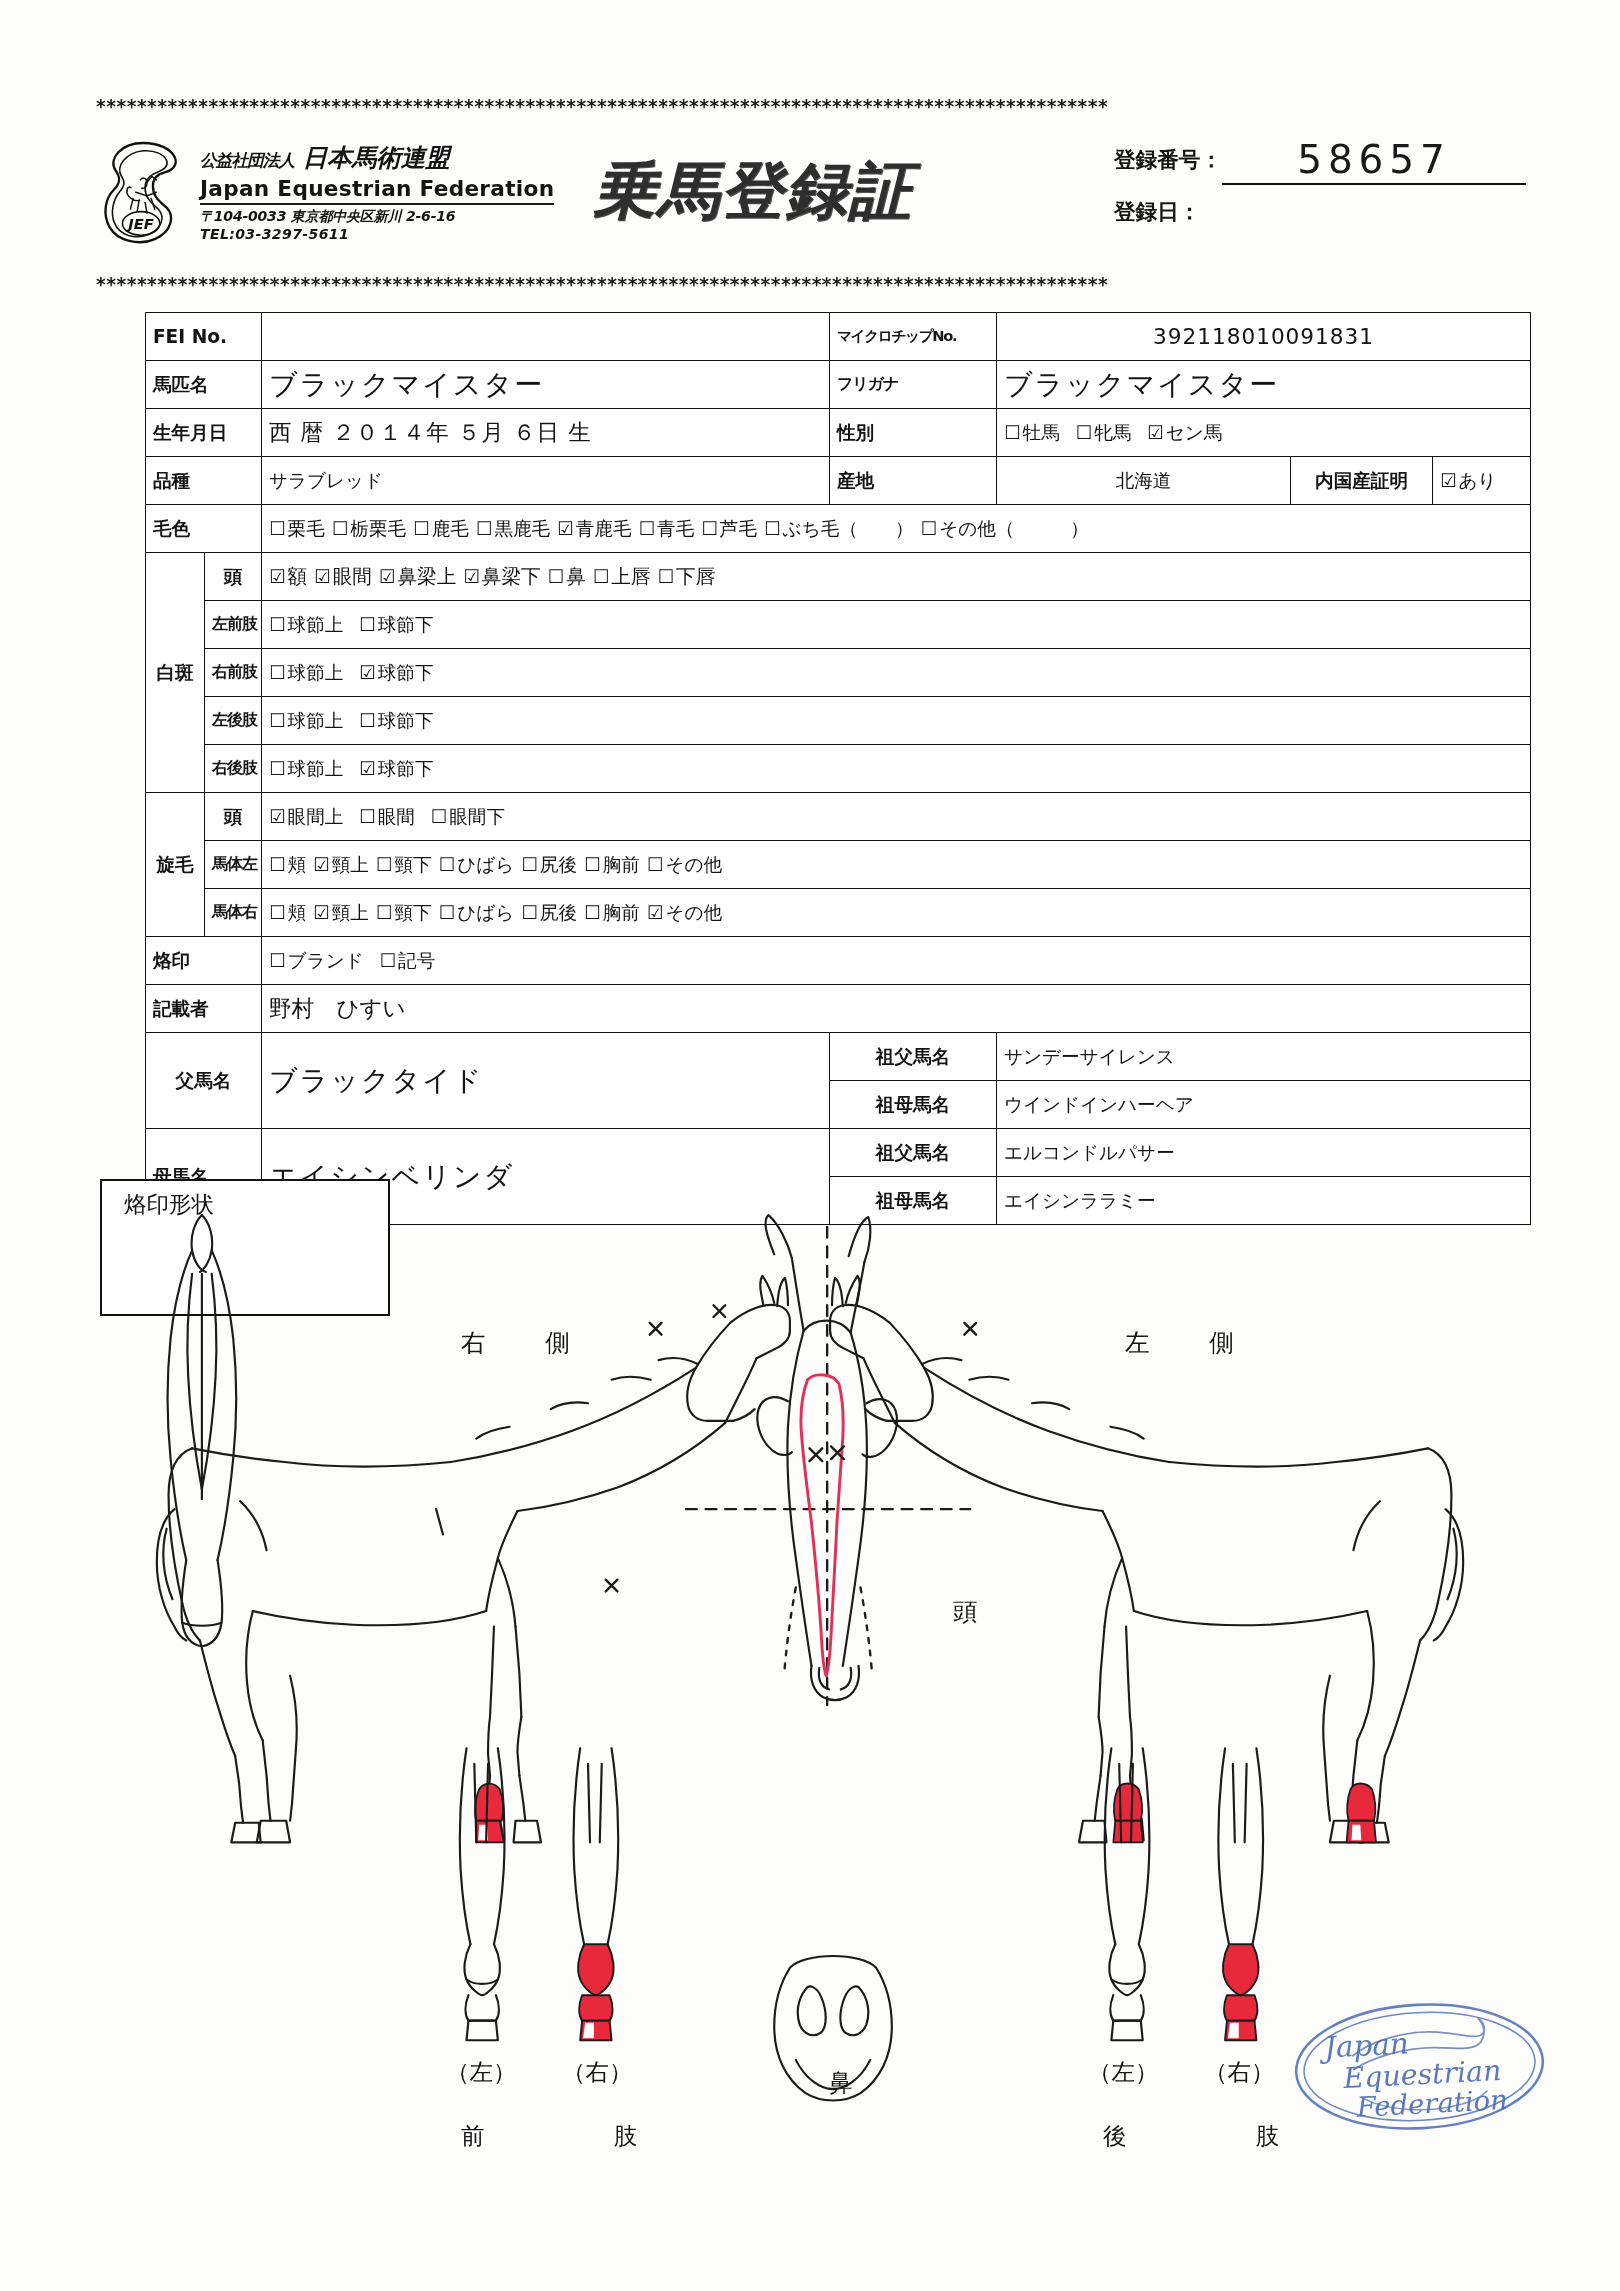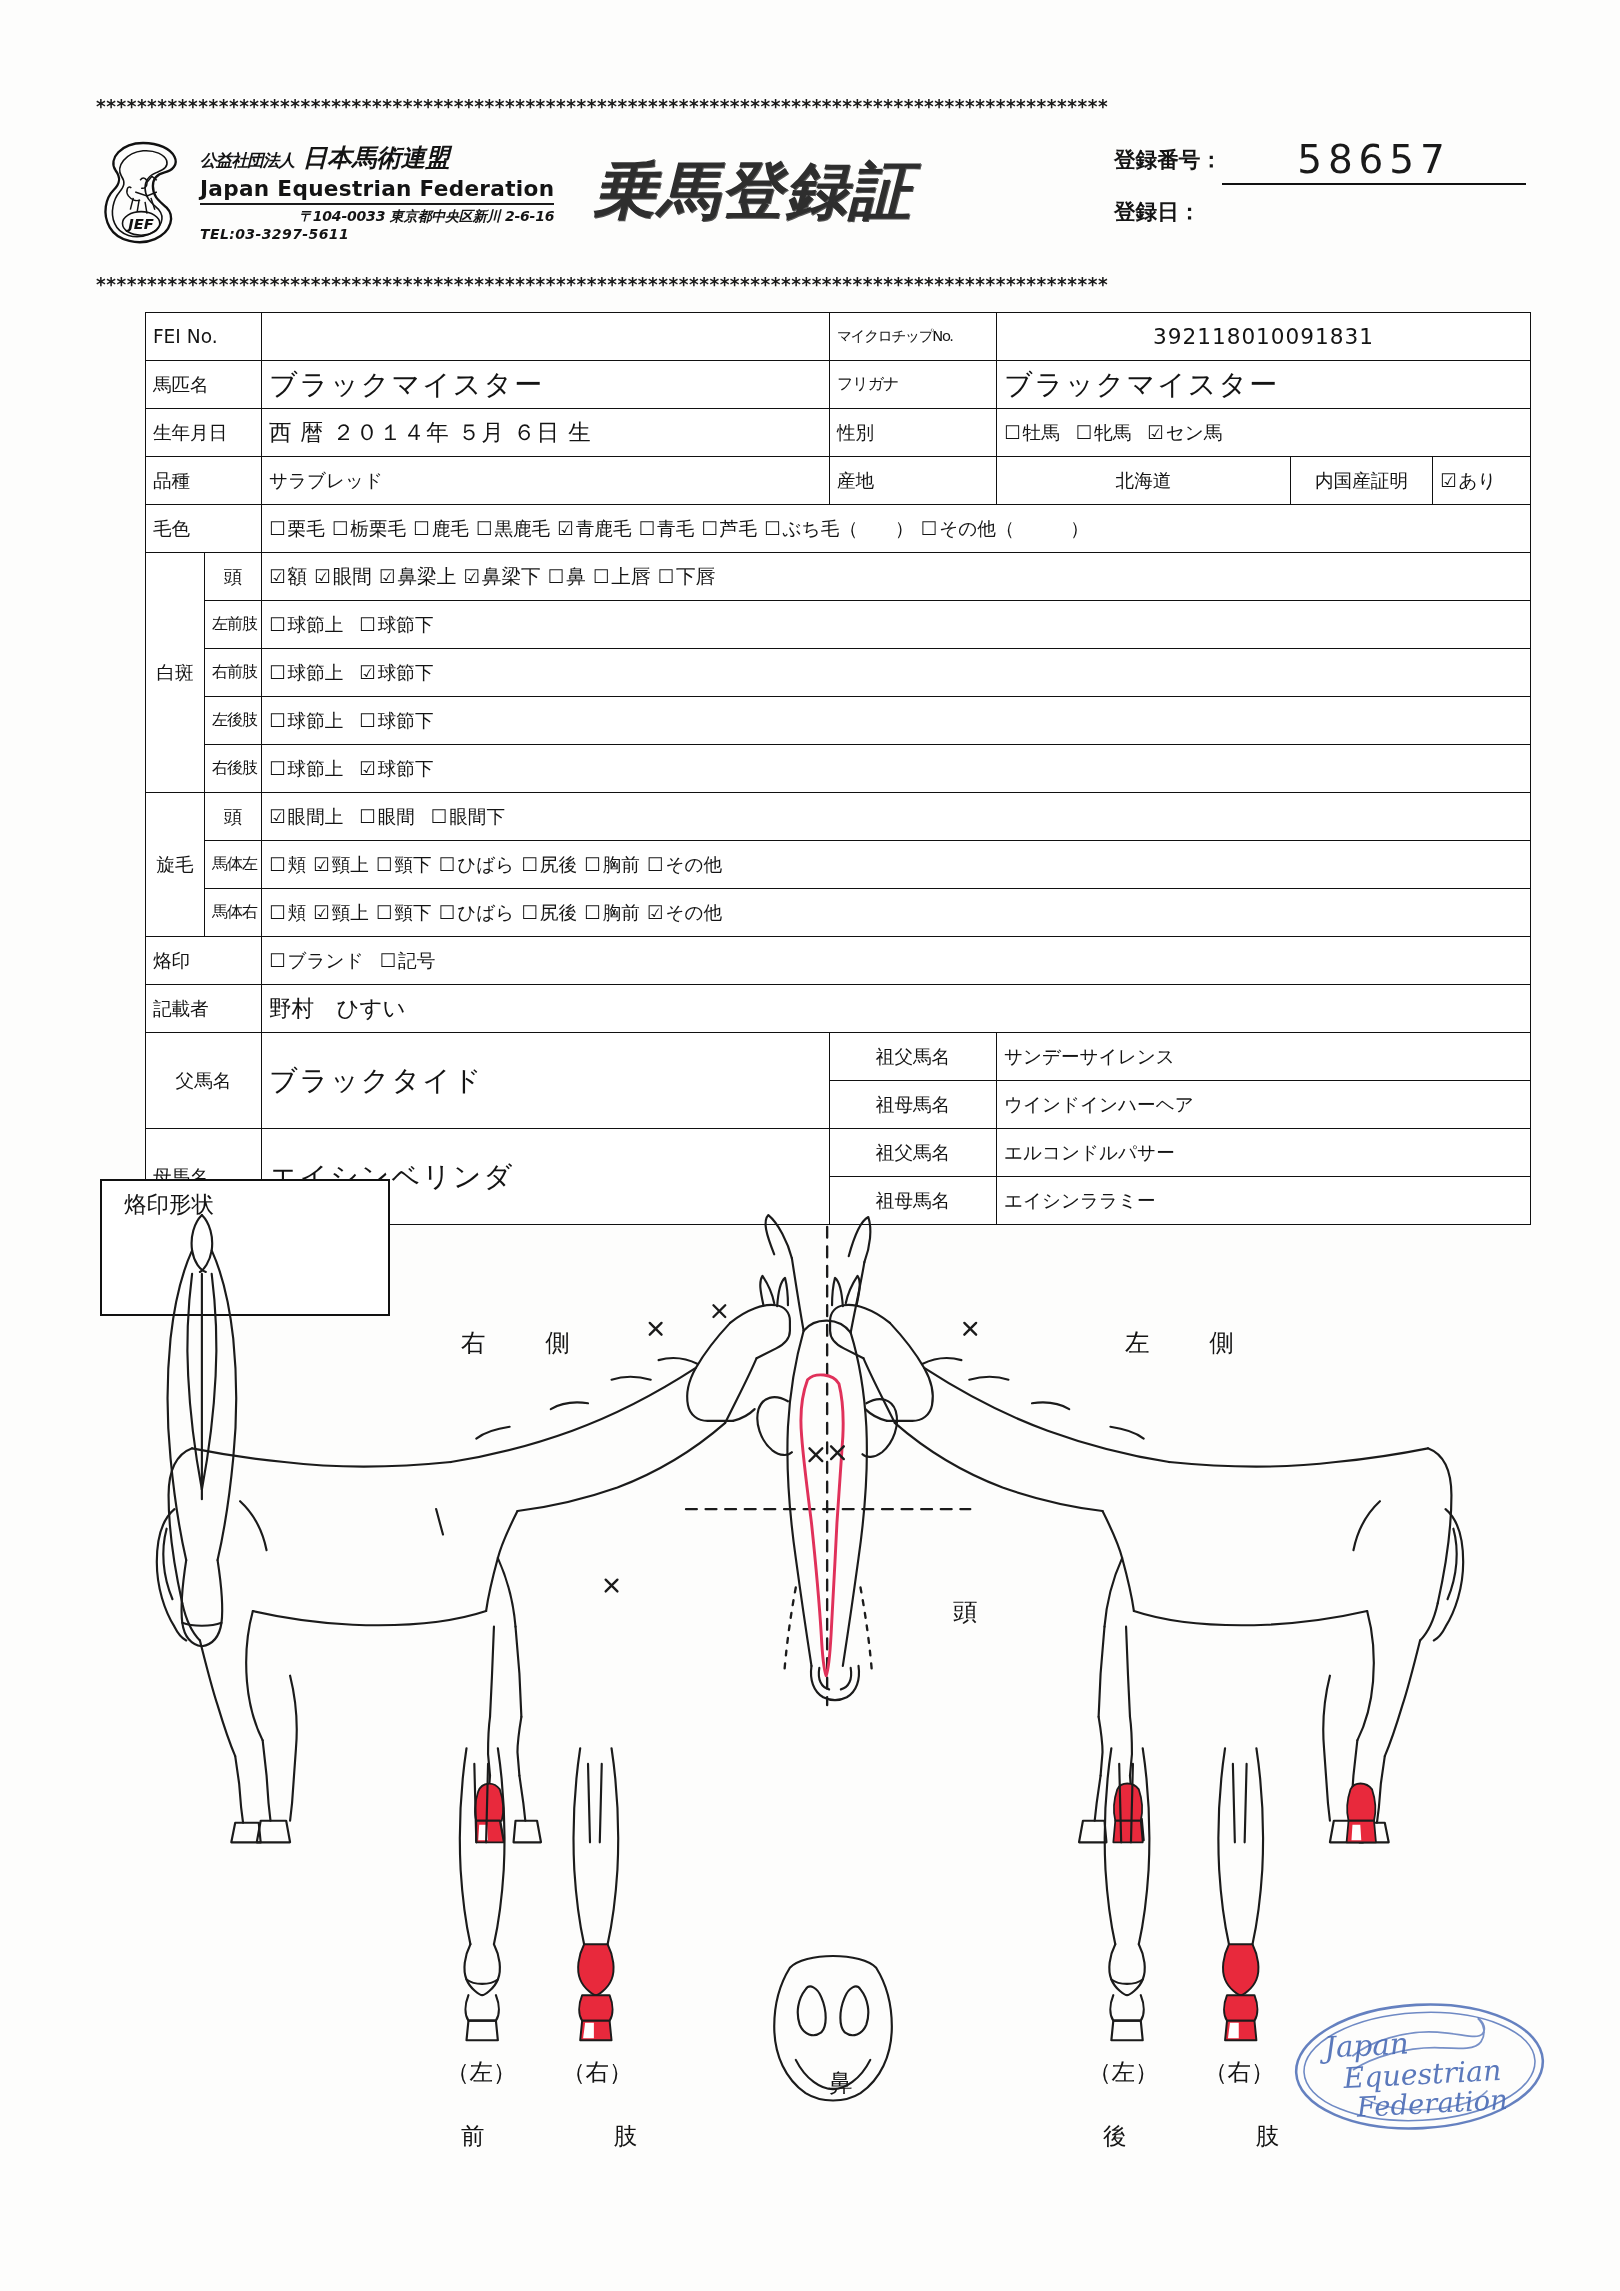--- a/index.html
+++ b/index.html
@@ -24,21 +24,21 @@
   }
   #rule-top { top:98px; }
   #rule-bottom { top:276px; }
 
   .logo-block { position:absolute; left:96px; top:137px; display:flex; align-items:flex-start; }
   .jef-badge { width:103px; height:110px; }
   .org-text { margin-left:1px; padding-top:3.9px; }
   .org-jp { font-size:24.5px; font-weight:700; font-style:italic; letter-spacing:0px; white-space:nowrap;}
   .org-jp .small { font-size:16.7px; letter-spacing:-1px; }
   .org-en { font-size:21.6px; font-weight:600; letter-spacing:0.3px; margin-top:2px; padding-bottom:2px; border-bottom:2px solid #1b1b1b; display:inline-block; }
-  .org-addr { font-size:14px; font-style:italic; font-weight:700; margin-top:2.9px; letter-spacing:-0.2px; white-space:nowrap;text-align:right;}
+  .org-addr { font-size:14px; font-style:italic; font-weight:700; margin-top:2.9px; letter-spacing:-0.2px; white-space:nowrap;}
   .org-tel { font-size:14px; font-style:italic; font-weight:700; letter-spacing:0.4px; }
 
   .doc-title {
     position:absolute; left:593px; top:149px;
     font-size:62px; font-weight:900; font-style:italic;
     letter-spacing:2px; color:#2e2e2e;
     text-shadow:1px 1px 0 #555;
     white-space:nowrap;
   }
 
@@ -58,21 +58,21 @@
     border-collapse:collapse; table-layout:fixed;
   }
   table.main td {
     border:1.6px solid #111;
     padding:2px 6.9px;
     font-size:18.6px;
     vertical-align:middle;
     height:48px;
     background:#fff;
   }
-  td.lbl { background:#dfe6ef; font-size:19.6px; font-weight:400; white-space:nowrap;margin-top:12px; }
+  td.lbl { background:#dfe6ef; font-size:19.6px; font-weight:700; white-space:nowrap;margin-top:12px; }
   td.lbl.sm { font-size:16px; letter-spacing:-1px; }
   td.lbl.tiny { font-size:14.7px; letter-spacing:-1.4px; }
   td.val { font-size:25.5px; }
   td.val.big { font-size:28px; letter-spacing:2px; }
   td.val.ctr { text-align:center; }
   td.opts { font-size:19px; white-space:nowrap; letter-spacing:0px; }
   td.opts.head { font-size:19.6px; }
   .rowtall td { height:76px; }
 
   .cb { font-family:"DejaVu Sans",sans-serif; font-size:18.6px; margin-right:2px; }

